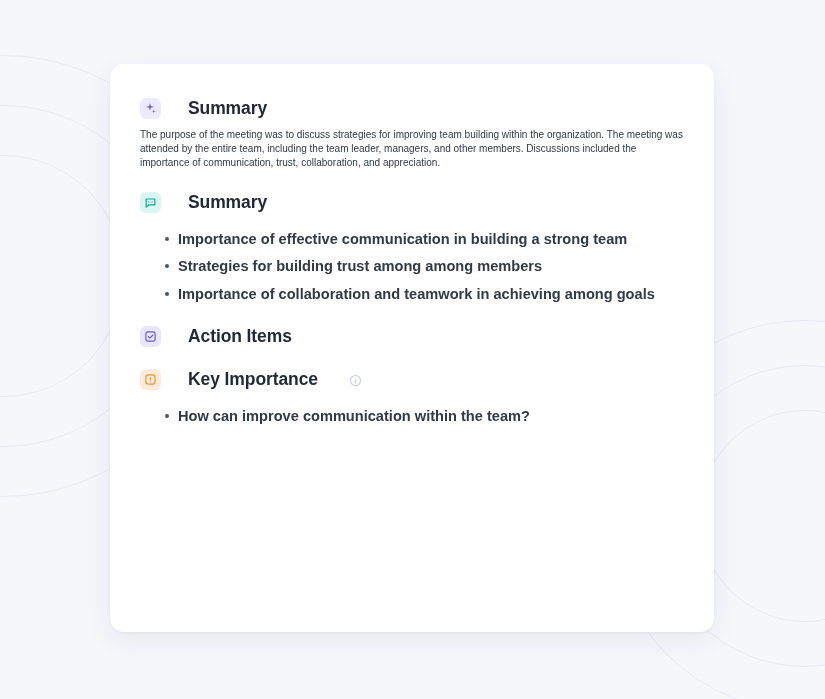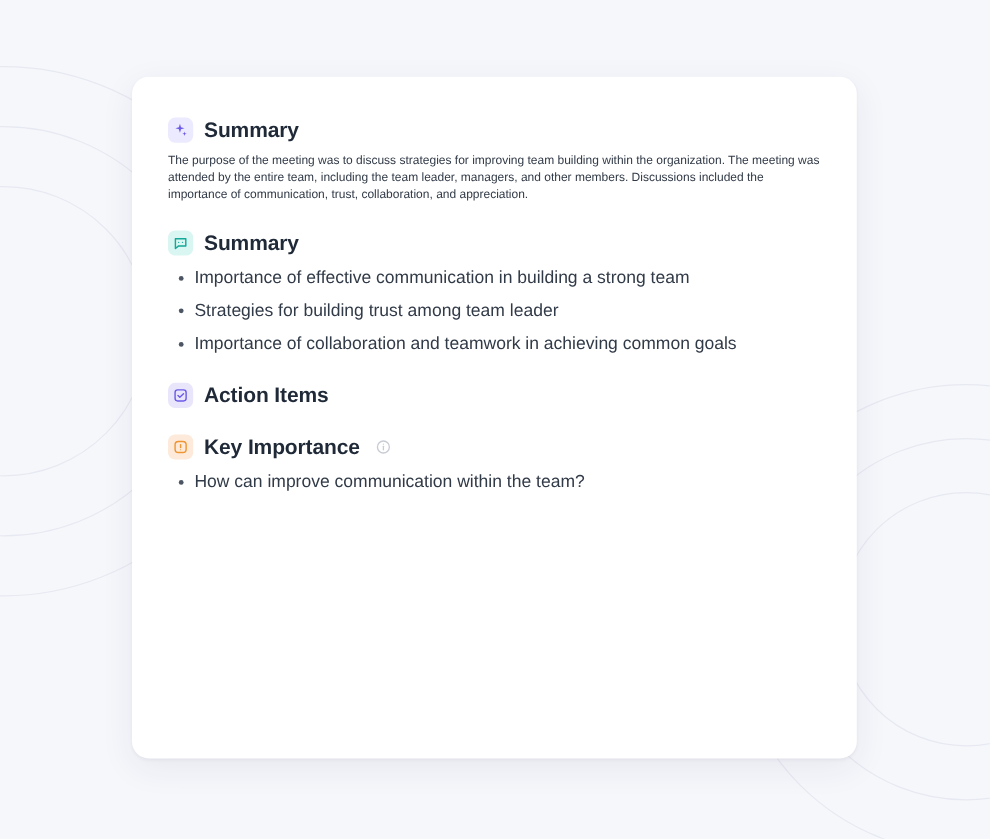--- a/index.html
+++ b/index.html
@@ -43,21 +43,21 @@
     padding: 34px 30px 30px 30px;
     overflow: hidden;
   }
 
   .section { margin-bottom: 6px; }
   .section + .section { margin-top: 22px; }
 
   .sec-head {
     display: flex;
     align-items: center;
-    gap: 9px;
+    gap: 27px;
     margin-bottom: 9px;
   }
 
   .sec-title {
     font-size: 17.5px;
     font-weight: bold;
     color: #1f2937;
     letter-spacing: -0.1px;
   }
 
@@ -86,23 +86,24 @@
   }
 
   .para {
     font-size: 10px;
     line-height: 1.40;
     color: #313a47;
     margin: 0;
   }
 
   ul.bullets {
-    margin: 0;
+    margin: 16px;
     padding: 0 0 0 22px;
     list-style: none;
+    font-weight: bold;
   }
   ul.bullets li {
     position: relative;
     font-size: 14.6px;
     line-height: 1.40;
     color: #313a47;
     margin-bottom: 7px;
   }
   ul.bullets li:last-child { margin-bottom: 0; }
   ul.bullets li::before {
@@ -147,22 +148,22 @@
         <svg width="13" height="13" viewBox="0 0 24 24" fill="none" stroke="#14a898" stroke-width="2.2" stroke-linecap="round" stroke-linejoin="round">
           <path d="M4 5.5h16v11H9l-5 4z"></path>
           <circle cx="9" cy="11" r="1.1" fill="#14a898" stroke="none"></circle>
           <circle cx="15" cy="11" r="1.1" fill="#14a898" stroke="none"></circle>
         </svg>
       </span>
       <span class="sec-title">Summary</span>
     </div>
     <ul class="bullets">
       <li>Importance of effective communication in building a strong team</li>
-      <li>Strategies for building trust among team leader</li>
-      <li>Importance of collaboration and teamwork in achieving common goals</li>
+      <li>Strategies for building trust among among members</li>
+      <li>Importance of collaboration and teamwork in achieving among goals</li>
     </ul>
   </div>
 
   <div class="section">
     <div class="sec-head">
       <span class="icon-box icon-action">
         <svg width="13" height="13" viewBox="0 0 24 24" fill="none" stroke="#6c5ce7" stroke-width="2.2" stroke-linecap="round" stroke-linejoin="round">
           <rect x="3.5" y="3.5" width="17" height="17" rx="4"></rect>
           <path d="M8 12.2l2.8 2.8L16.5 9.3"></path>
         </svg>

